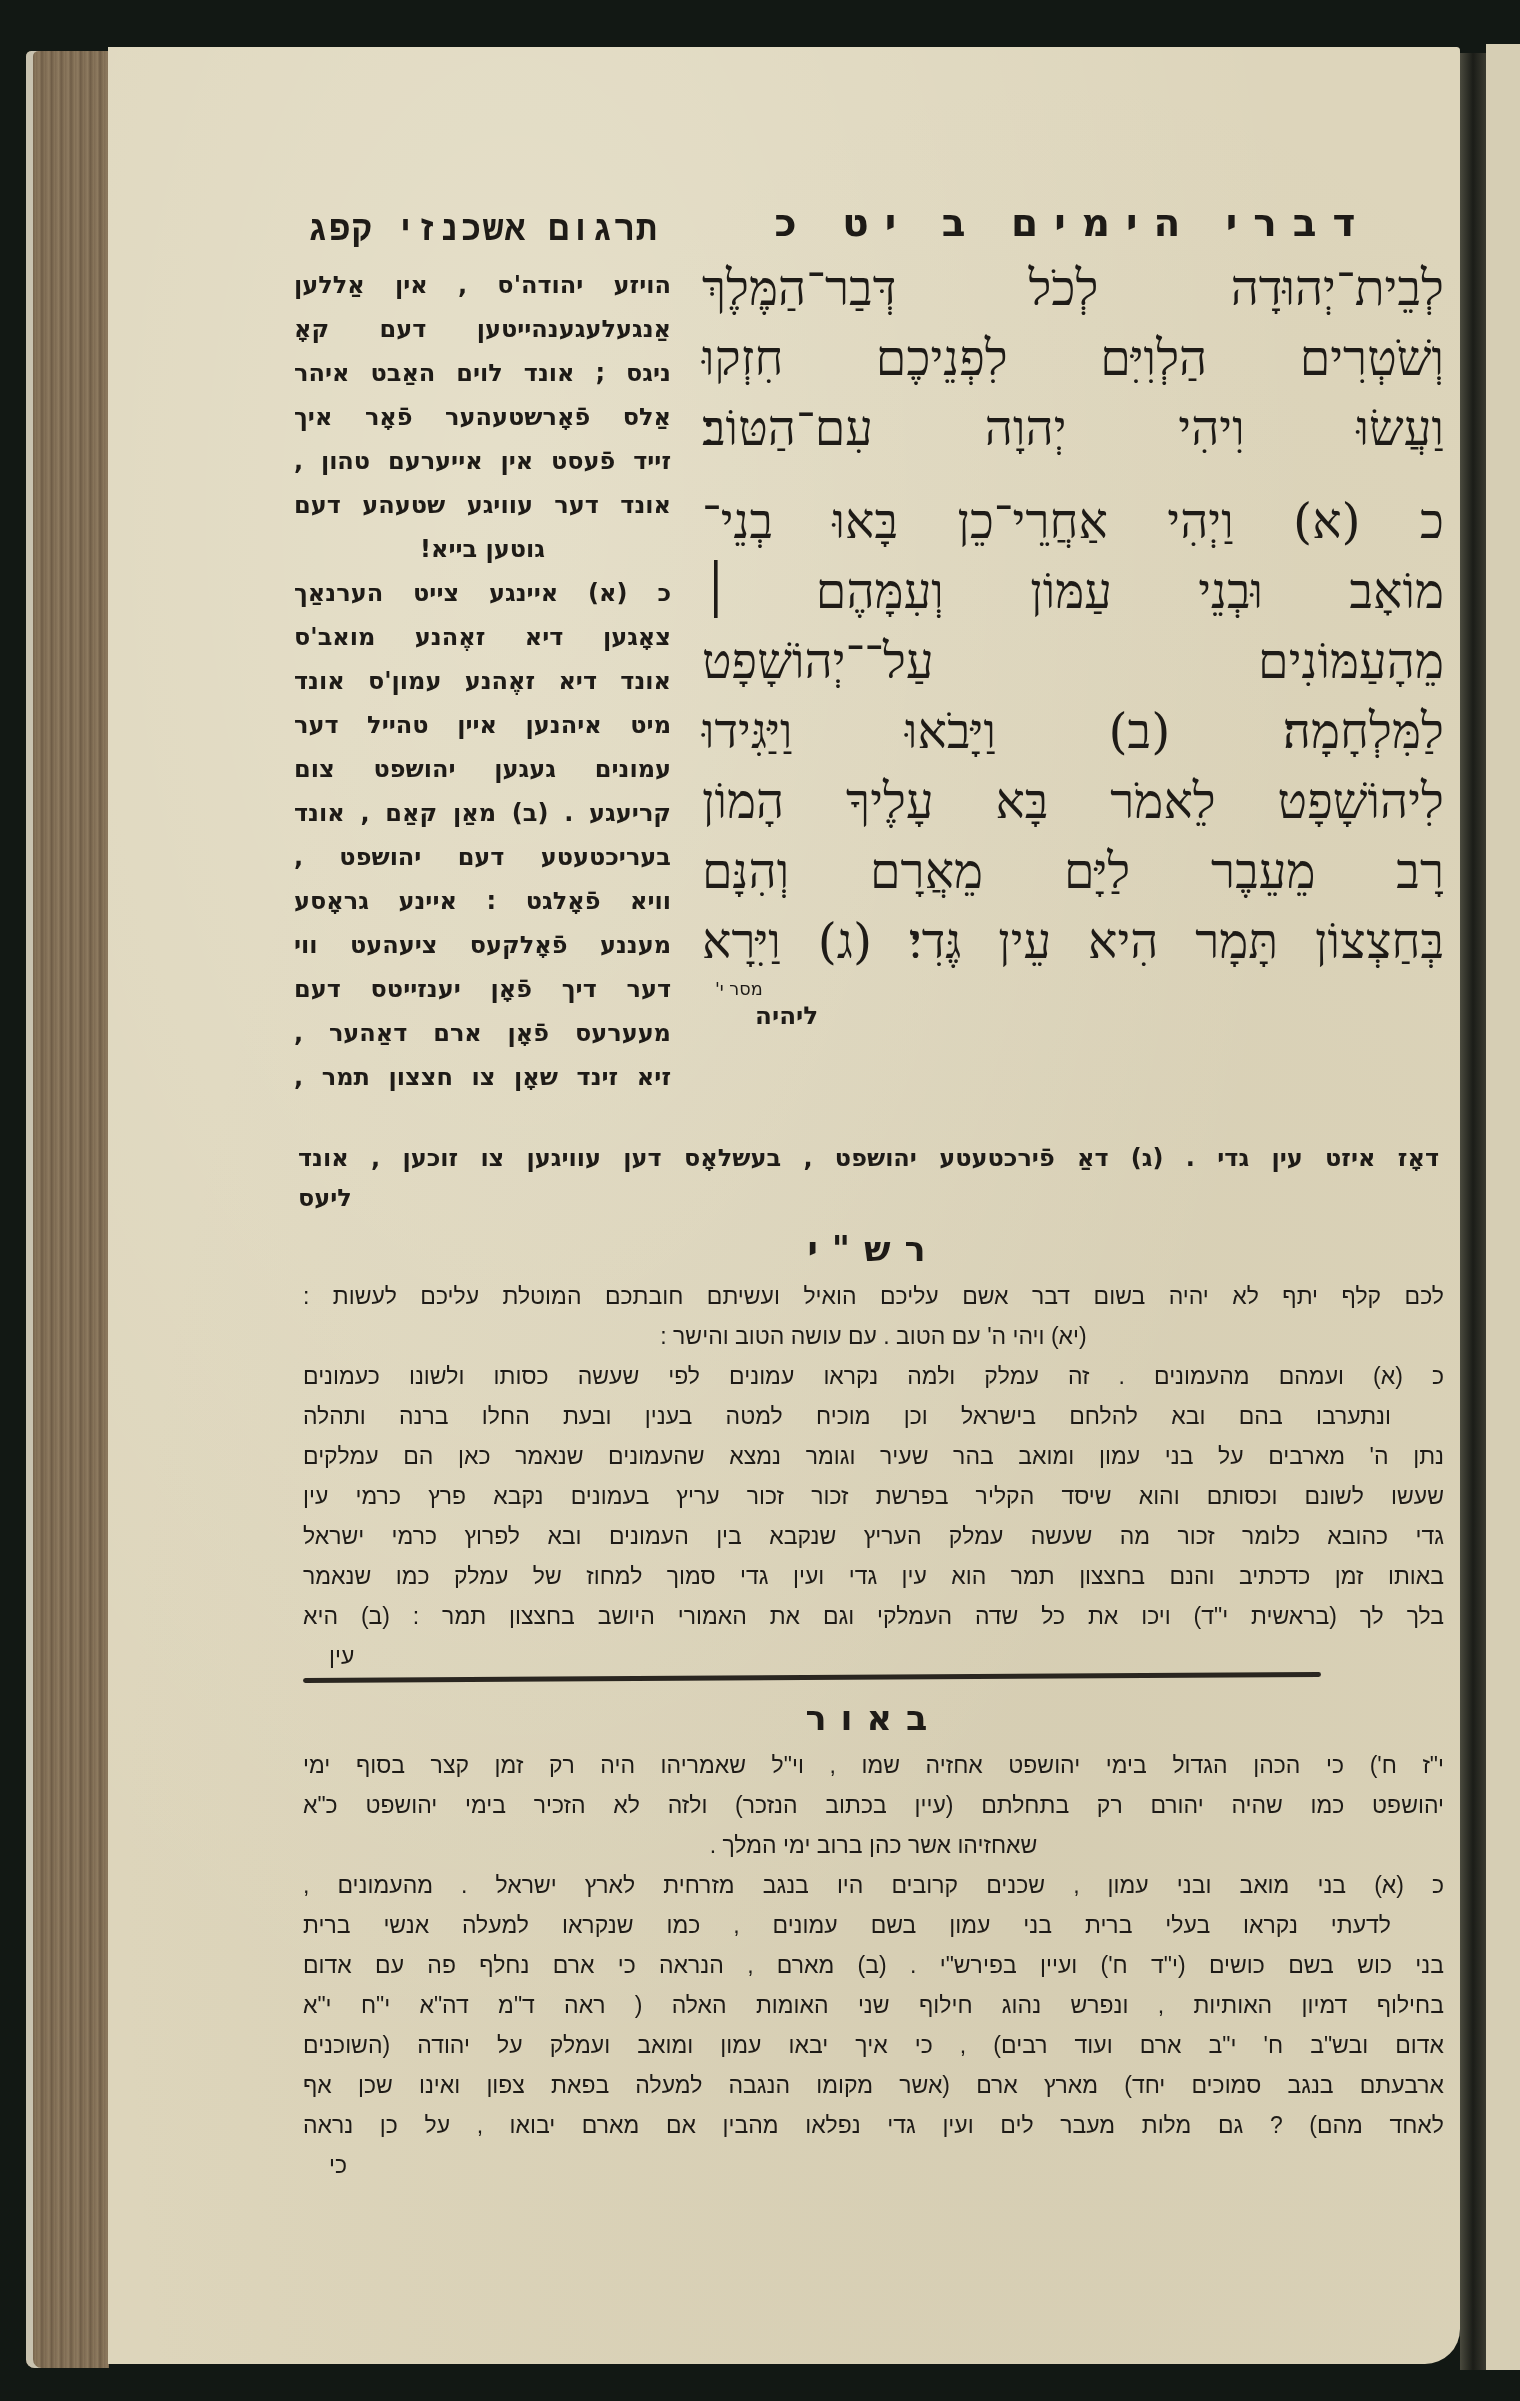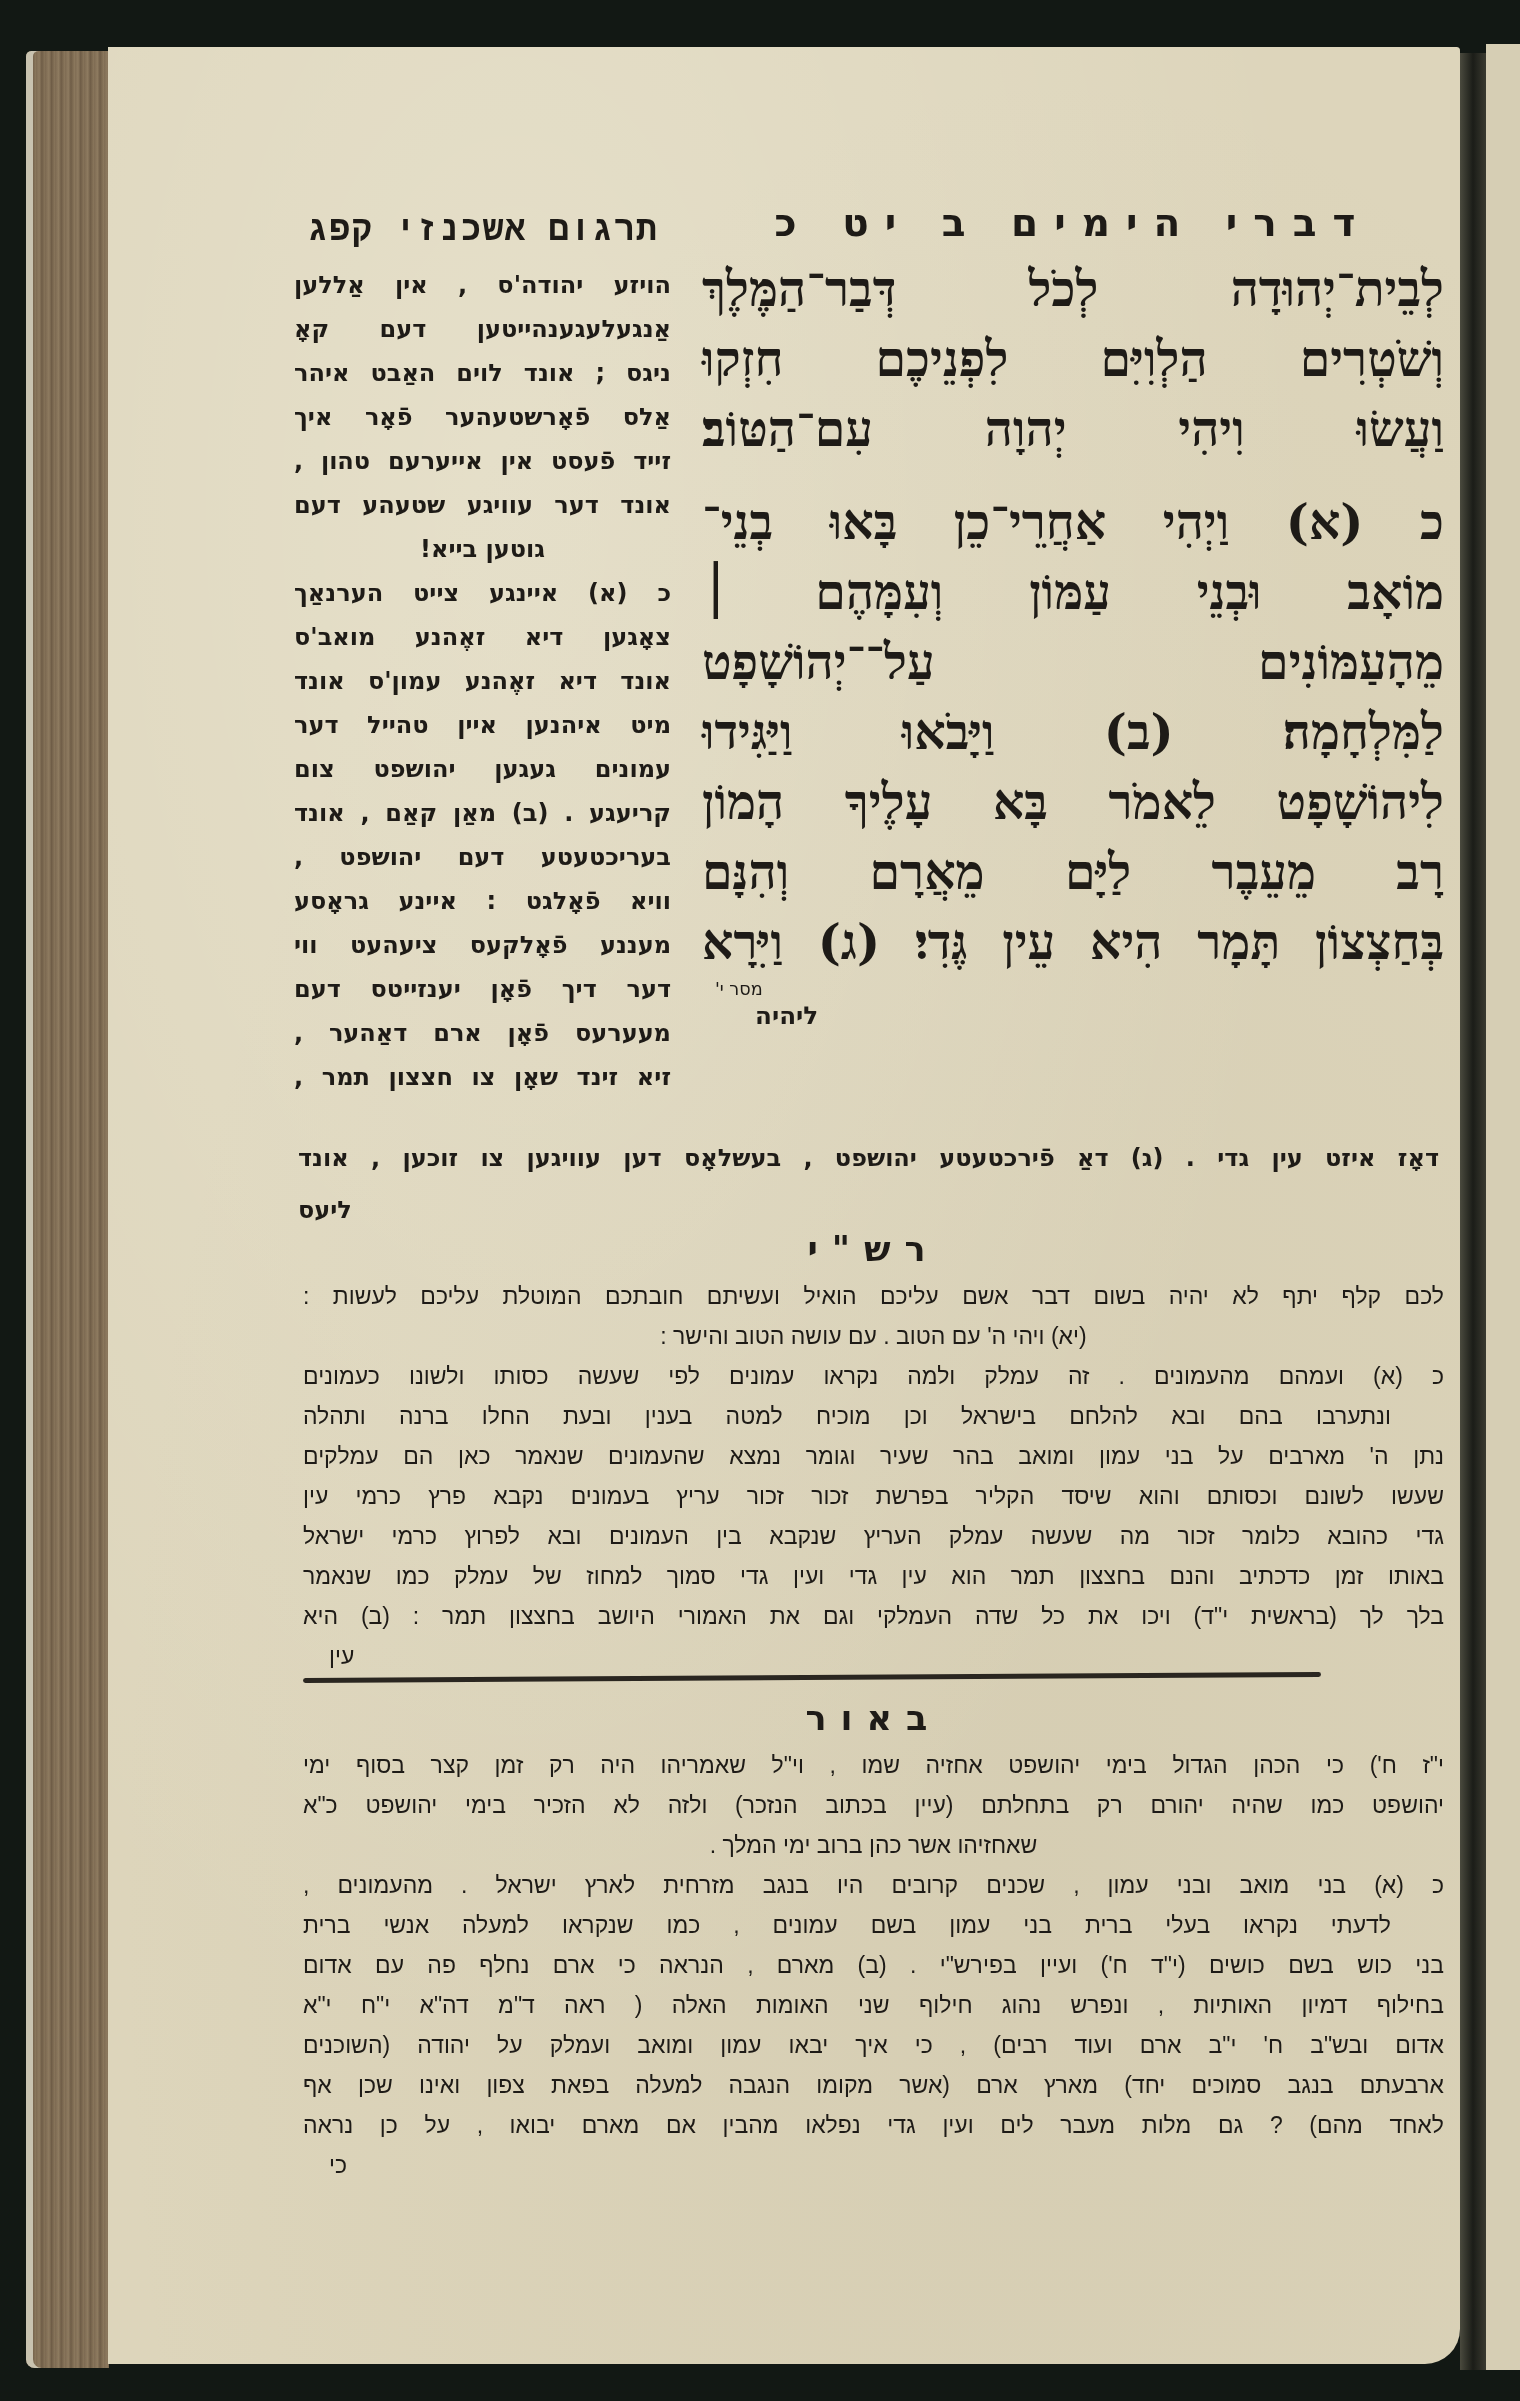--- a/index.html
+++ b/index.html
@@ -101,21 +101,21 @@
   .col-scripture .col-header {
     font-family: "DejaVu Sans", sans-serif;
     font-weight: bold;
     font-size: 39px;
     letter-spacing: 16px;
     text-align: center;
     margin: 0 0 8.8px 0;
   }
   .col-scripture .line {
     font-family: "DejaVu Serif", serif;
-    font-weight: bold;
+    font-weight: normal;
     font-size: 49px;
     line-height: 70px;
     white-space: nowrap;
     text-align: justify;
     text-align-last: justify;
   }
   .col-scripture .line.gap-before {
     margin-top: 23px;
   }
   .col-scripture .margin-note {
@@ -150,21 +150,20 @@
     line-height: 40px;
   }
   .translation-continuation .line {
     white-space: nowrap;
     text-align: justify;
     text-align-last: justify;
   }
   .translation-continuation .line.short {
     text-align-last: left;
     padding-left: 0;
-    margin-top: 12px;
   }
 
   
   .commentary {
     position: absolute;
     left: 303px;
     width: 1141px;
   }
   .commentary .section-title {
     font-family: "DejaVu Sans", sans-serif;

